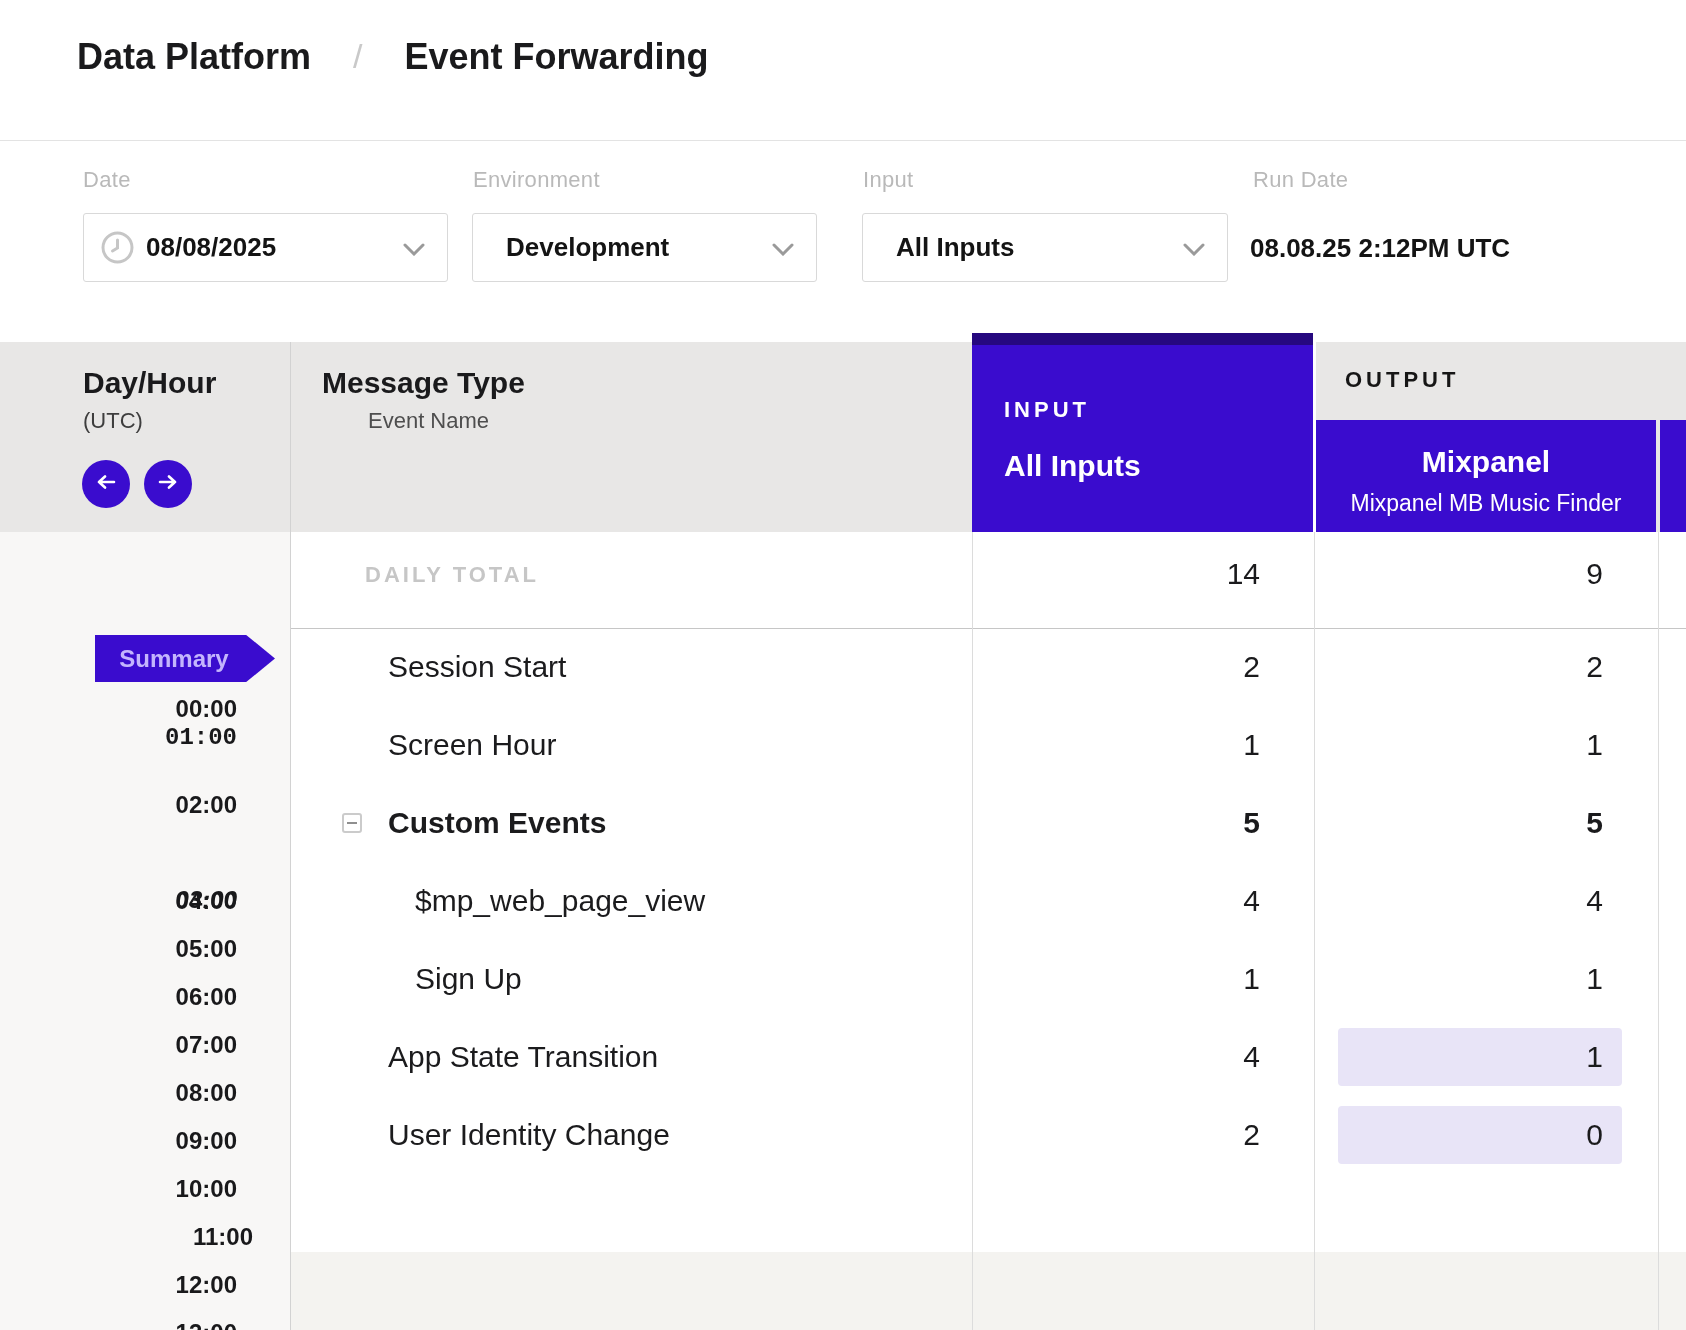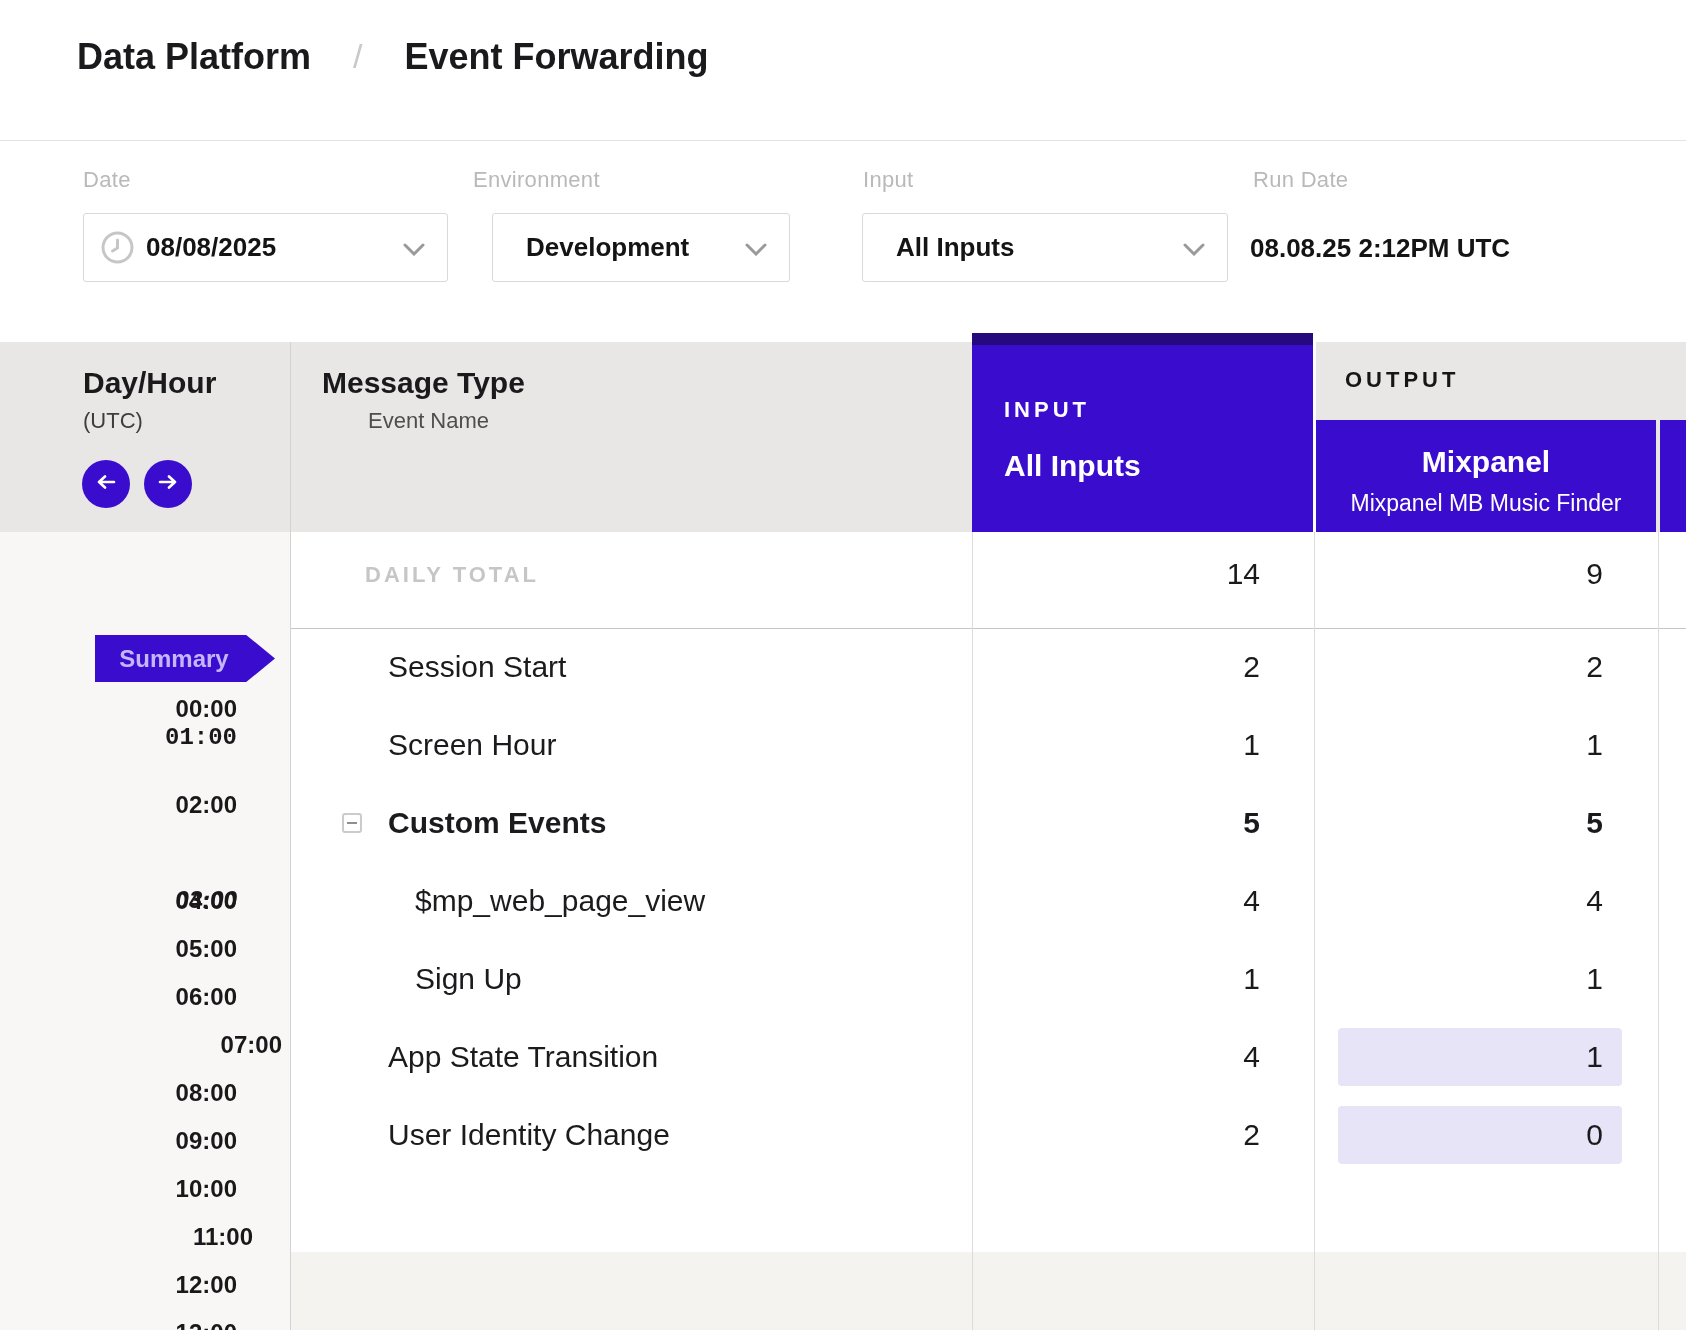--- a/index.html
+++ b/index.html
@@ -107,21 +107,21 @@
         </svg>
     </span>
     <span class="val" style="left:62px">08/08/2025</span>
     <span class="chev">
       <svg width="22" height="13" viewBox="0 0 22 13">
           <path d="M2 2 L11 11 L20 2" fill="none" stroke="#9a9a9a" stroke-width="3" stroke-linecap="round"></path>
         </svg>
     </span>
   </div>
 
-  <div class="fbox" style="left:492px;width:298px">
+  <div class="fbox" style="left:472px;width:345px">
     <span class="val" style="left:33px">Development</span>
     <span class="chev">
       <svg width="22" height="13" viewBox="0 0 22 13">
           <path d="M2 2 L11 11 L20 2" fill="none" stroke="#9a9a9a" stroke-width="3" stroke-linecap="round"></path>
         </svg>
     </span>
   </div>
 
   <div class="fbox" style="left:862px;width:366px">
     <span class="val" style="left:33px">All Inputs</span>
@@ -228,21 +228,21 @@
 
   <div class="summary-tag">Summary</div>
   <div id="hours-mount">
       <div class="hour" style="top: 685px;">00:00</div>
       <div class="hour" style="top: 714px; font-family: Liberation Mono, monospace;">01:00</div>
       <div class="hour" style="top: 781px;">02:00</div>
       <div class="hour" style="top: 876px; font-style: italic;">03:00</div>
       <div class="hour" style="top: 877px;">04:00</div>
       <div class="hour" style="top: 925px;">05:00</div>
       <div class="hour" style="top: 973px;">06:00</div>
-      <div class="hour" style="top: 1021px; margin-left: 45px;">07:00</div>
+      <div class="hour" style="top: 1021px;">07:00</div>
       <div class="hour" style="top: 1069px;">08:00</div>
       <div class="hour" style="top: 1117px;">09:00</div>
       <div class="hour" style="top: 1165px;">10:00</div>
       <div class="hour" style="top: 1213px; margin-left: 16px;">11:00</div>
       <div class="hour" style="top: 1261px;">12:00</div>
       <div class="hour" style="top: 1309px;">13:00</div>
     </div>
 
 </div>
 

